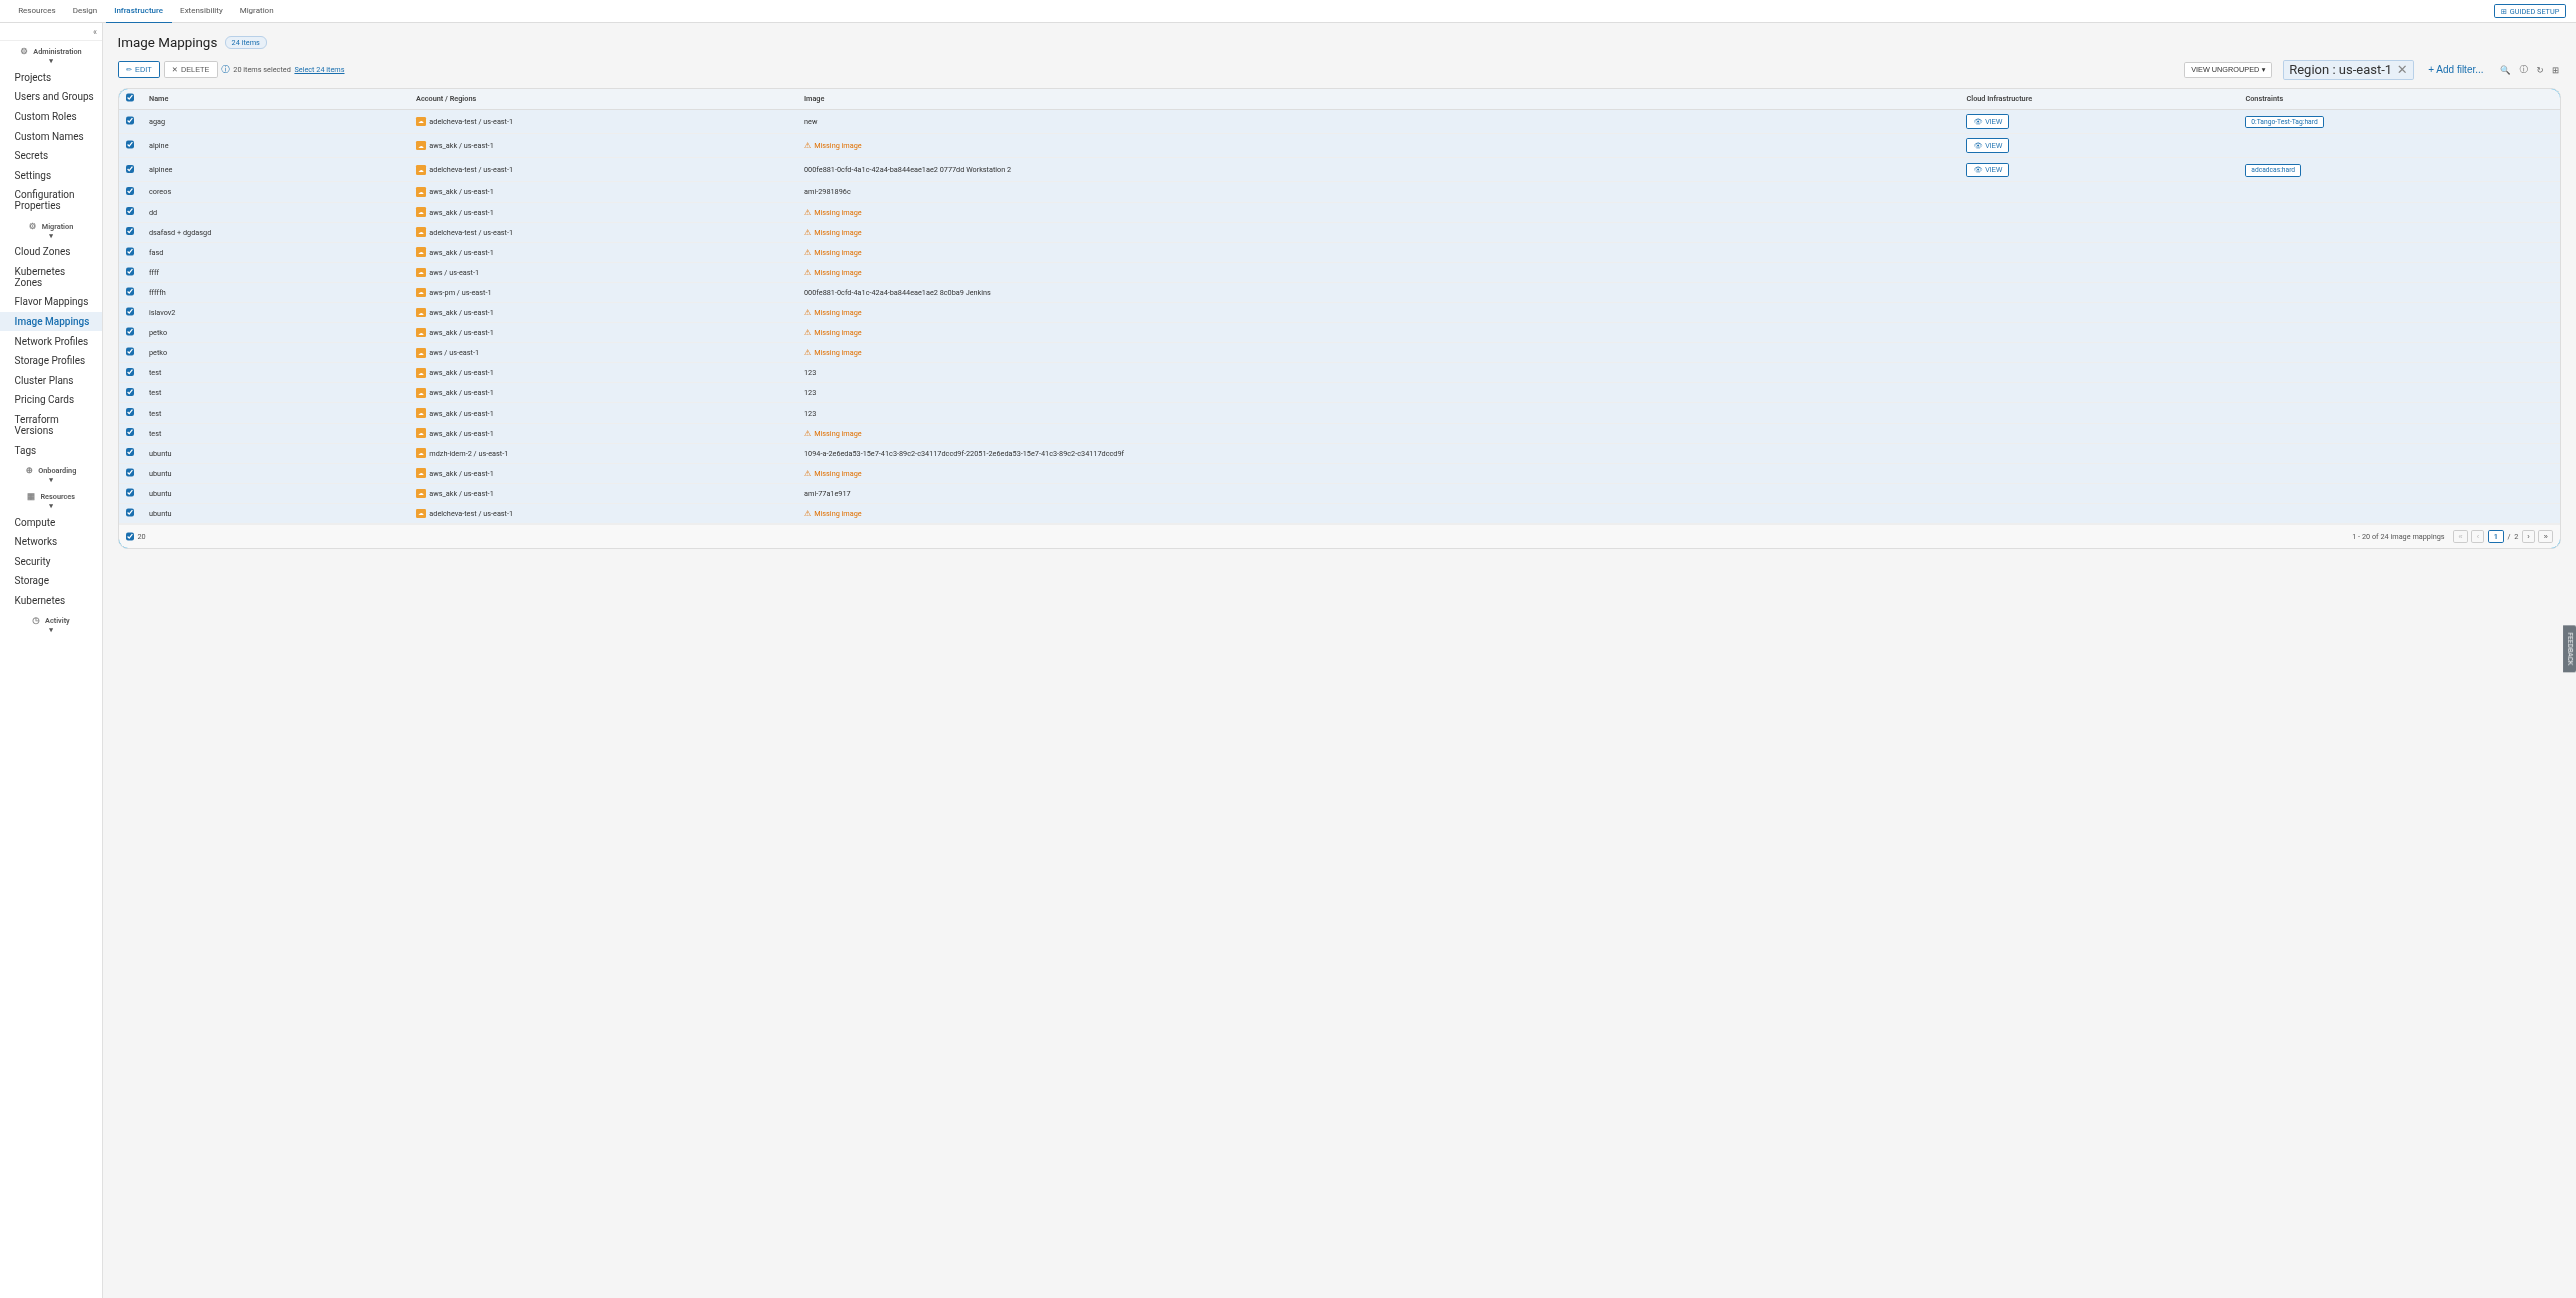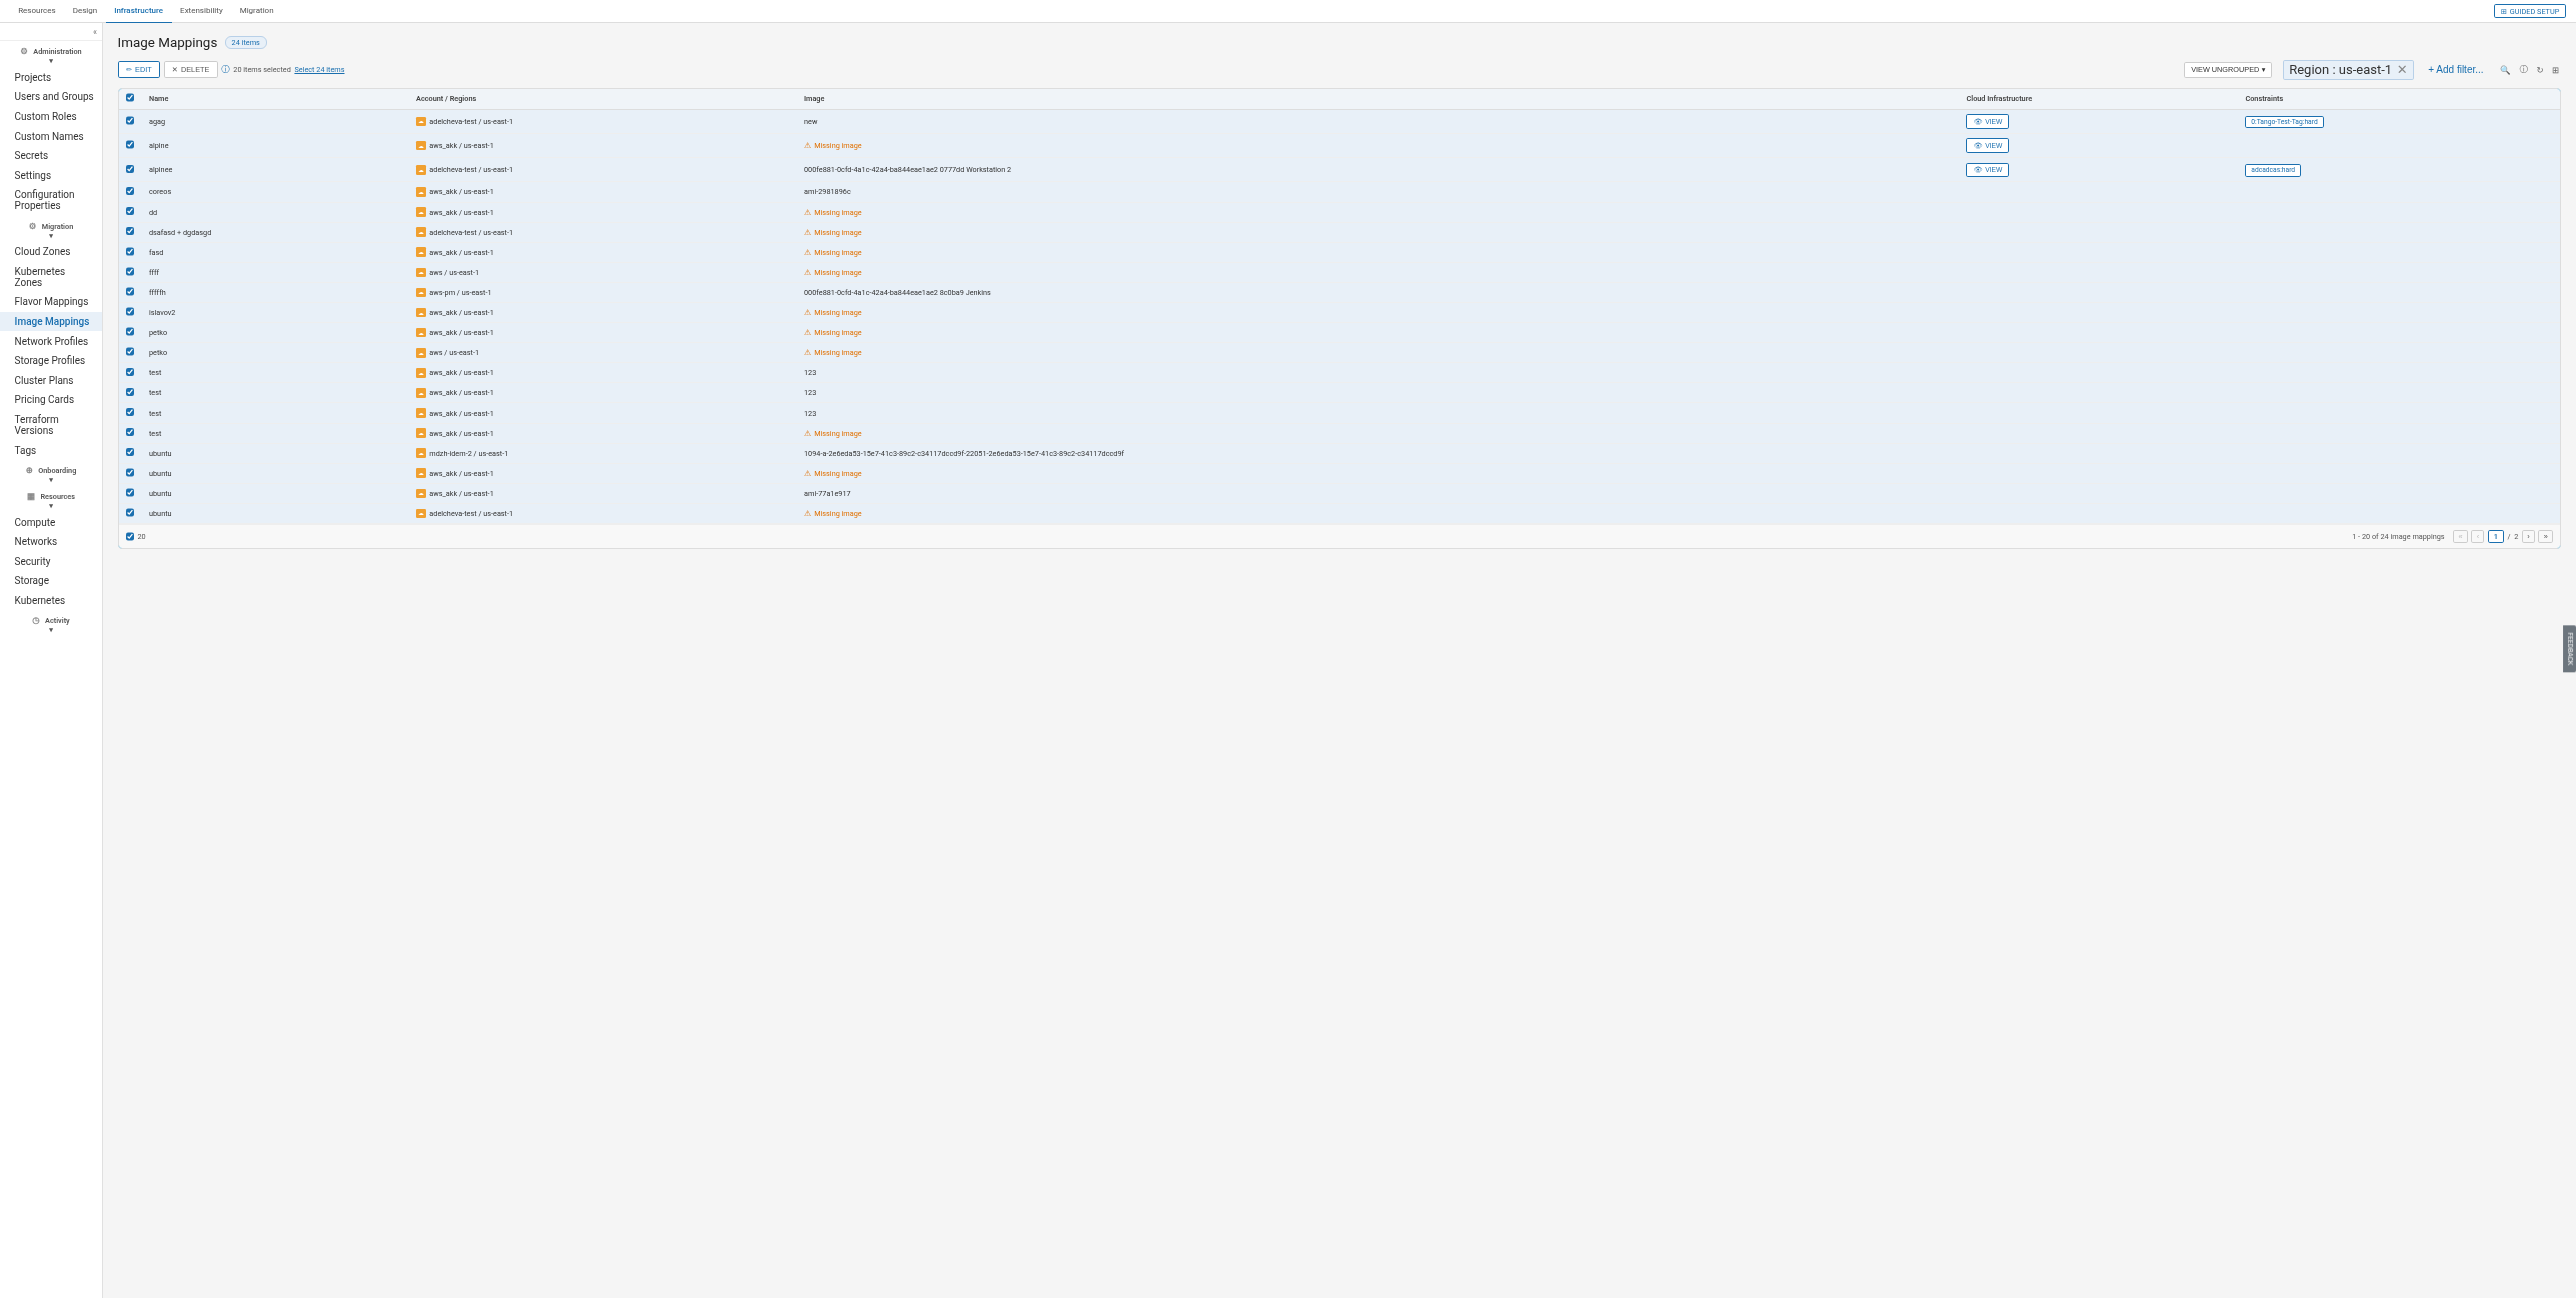--- a/index.html
+++ b/index.html
@@ -45,21 +45,21 @@
     .selection-info .info-icon { color: #1a6faf; font-size: 8.5px; }
     .select-all-link { color: #1a6faf; cursor: pointer; text-decoration: underline; }
     .view-ungrouped-btn { display: flex; align-items: center; gap: 2.4px; border: 0.6px solid #ccc; border-radius: 1.8px; padding: 2.4px 6px; cursor: pointer; background: #fff; font-size: 7.3px; color: #333; }
     .filter-tag { display: flex; align-items: center; gap: 2.4px; background: #e8f0f8; border: 0.6px solid #b8d0e8; border-radius: 1.8px; padding: 1.8px 4.9px; font-size: 13px; color: #333; }
     .filter-tag .close-btn { cursor: pointer; color: #888; margin-left: 2.4px; }
     .add-filter-btn { display: flex; align-items: center; gap: 2.4px; color: #1a6faf; cursor: pointer; font-size: 10px; background: none; border: none; padding: 2.4px 3.6px; }
     .toolbar-icons { display: flex; align-items: center; gap: 3.6px; }
     .toolbar-icon-btn { cursor: pointer; color: #666; font-size: 8.5px; background: none; border: none; padding: 2.4px; }
 
     
-    .table-wrapper { background: #0ea5e9; border: 0.6px solid #ddd; border-radius: 4px; overflow: hidden; }
+    .table-wrapper { background: #0ea5e9; border: 0.6px solid #ddd; border-radius: 10px; overflow: hidden; }
     table { width: 100%; border-collapse: collapse; }
     thead th { background: #f0f4f8; border-bottom: 0.6px solid #ddd; padding: 4.9px 7.3px; text-align: left; font-size: 7.3px; font-weight: 600; color: #444; white-space: nowrap; }
     tbody tr { border-bottom: 0.6px solid #eee; background: #fff; }
     tbody tr.selected { background: #e8f0f8; }
     tbody td { padding: 4.3px 7.3px; font-size: 7.3px; color: #333; }
     .checkbox-cell { width: 19.5px; text-align: center; }
     .account-cell { display: flex; align-items: center; gap: 3.6px; }
     .account-icon { width: 9.7px; height: 9.7px; background: #f0a030; border-radius: 1.2px; display: inline-flex; align-items: center; justify-content: center; color: #fff; font-size: 5.5px; flex-shrink: 0; }
     .missing-image { display: flex; align-items: center; gap: 3px; color: #e07000; }
     .missing-icon { color: #e07000; font-size: 8px; }

